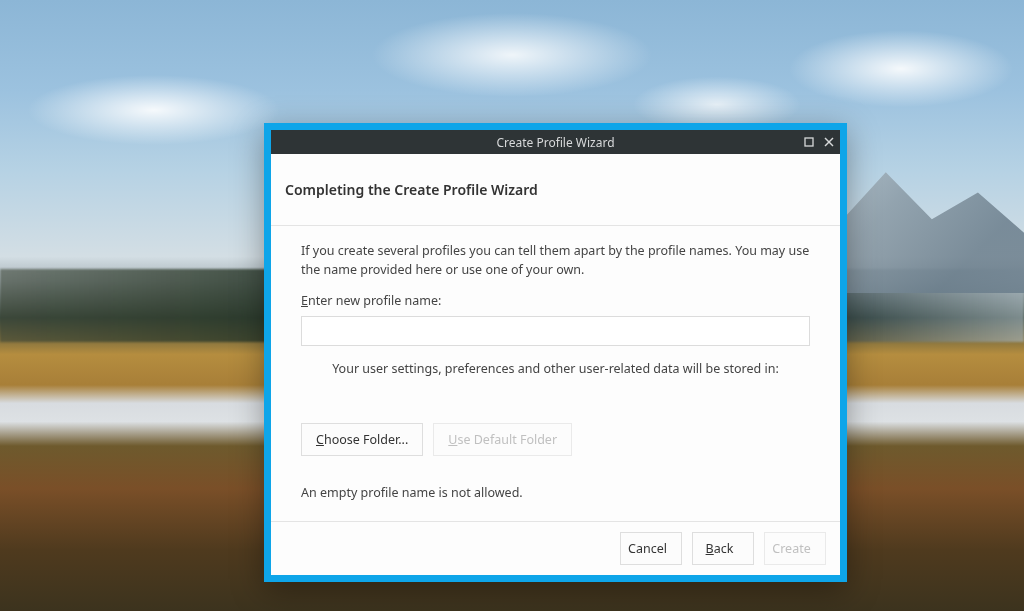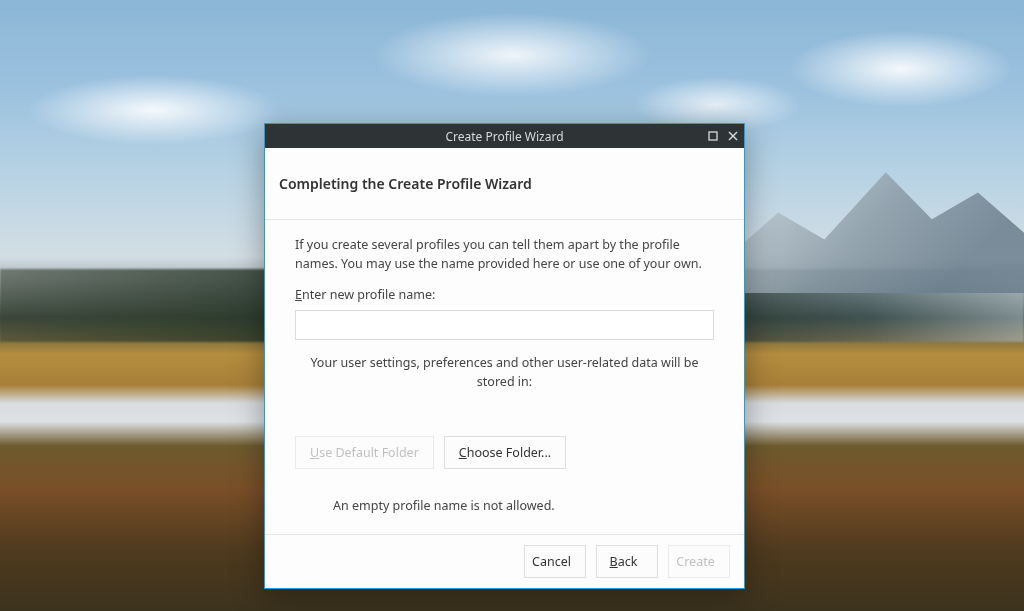--- a/index.html
+++ b/index.html
@@ -64,24 +64,24 @@
       height: 22%;
       background: linear-gradient(135deg, #b8c4cc 20%, #8a9aa5 50%, #6b7e8c 80%);
       clip-path: polygon(0% 80%, 20% 40%, 35% 60%, 55% 10%, 70% 45%, 85% 25%, 100% 55%, 100% 100%, 0% 100%);
       opacity: 0.85;
     }
 
     .window {
       position: absolute;
       left: 264px;
       top: 123px;
-      width: 481px;
+      width: 583px;
       background: #fdfdfd;
       box-shadow: 0 8px 30px rgba(0,0,0,0.35);
-      border: 1px solid #0ea5e9;
+      border: 7px solid #0ea5e9;
     }
     .titlebar {
       background: #2e3436;
       color: #d7d9da;
       height: 24px;
       display: flex;
       align-items: center;
       justify-content: center;
       position: relative;
       font-size: 12px;
@@ -152,21 +152,20 @@
       font-family: inherit;
     }
     .btn.disabled {
       color: #c0c0c0;
       border-color: #eaeaea;
       cursor: default;
     }
     .error-text {
       margin-top: 28px;
       color: #444;
-      margin-left: 38px;
     }
     .footer {
       border-top: 1px solid #e4e4e4;
       padding: 10px 14px;
       display: flex;
       justify-content: flex-end;
       gap: 10px;
     }
     .footer .btn { min-width: 62px; text-align: center; padding-left: 7px; }
     .mnemonic { text-decoration: underline; }
@@ -202,22 +201,22 @@
     <p>If you create several profiles you can tell them apart by the profile names. You may use the name provided here or use one of your own.</p>
 
     <span class="label"><span class="mnemonic">E</span><span>nter new profile name:</span></span>
     <input class="profile-input" type="text" value="" style="">
 
     <div class="stored-section">
       <div>Your user settings, preferences and other user-related data will be stored in:</div>
     </div>
 
     <div class="folder-buttons">
+      <button class="btn"><span class="mnemonic">C</span><span>hoose Folder...</span></button>
       <button class="btn disabled"><span class="mnemonic">U</span><span>se Default Folder</span></button>
-      <button class="btn"><span class="mnemonic">C</span><span>hoose Folder...</span></button>
     </div>
 
     <div class="error-text">An empty profile name is not allowed.</div>
   </div>
 
   <div class="footer">
     <button class="btn">Cancel</button>
     <button class="btn"><span class="mnemonic">B</span><span>ack</span></button>
     <button class="btn disabled">Create</button>
   </div>

